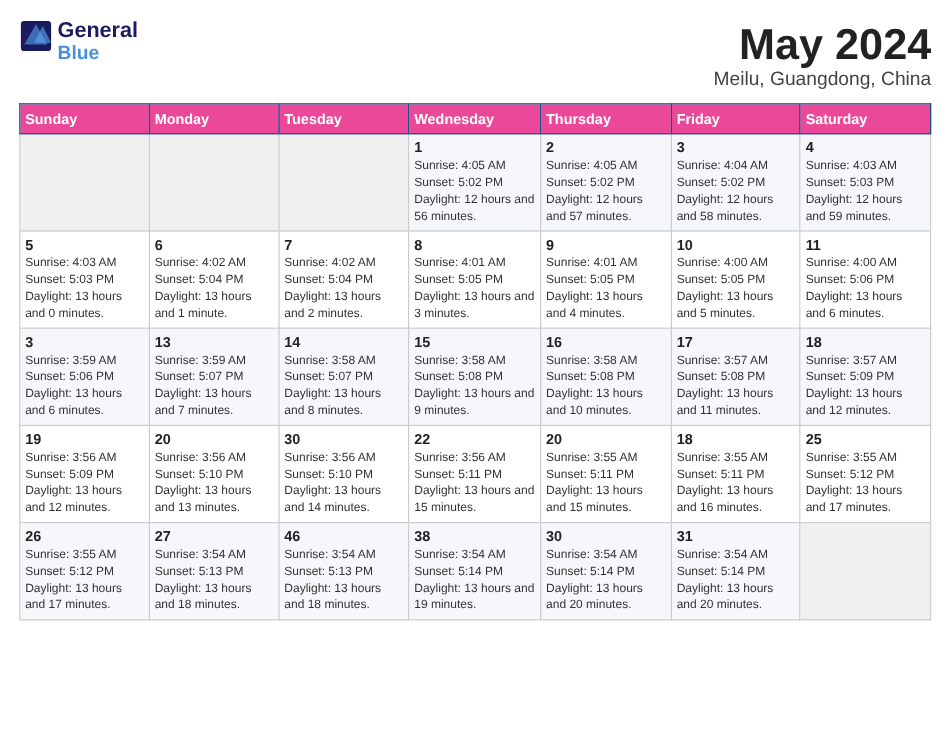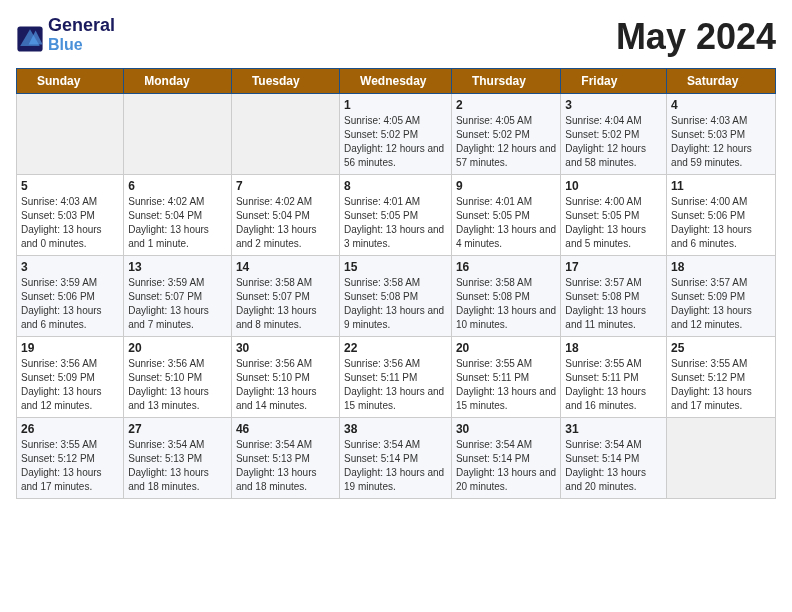--- a/index.html
+++ b/index.html
@@ -11,21 +11,21 @@
       padding: 16px;
     }
     .header {
       display: flex;
       justify-content: space-between;
       align-items: flex-start;
       margin-bottom: 10px;
     }
     .logo {
       display: flex;
-      align-items: flex-end;
+      align-items: flex-start;
     }
     .logo-icon {
       width: 28px;
       height: 28px;
       margin-right: 4px;
     }
     .title-block {
       text-align: right;
     }
     .month-title {
@@ -36,23 +36,23 @@
     .location-title {
       font-size: 16px;
       color: #444;
     }
     .calendar {
       width: 100%;
       border-collapse: collapse;
       font-size: 10.5px;
     }
     .calendar thead tr th {
-      background: #a16207;
+      background: #ec4899;
       color: #fff;
-      padding: 5px 20px;
+      padding: 5px 4px;
       text-align: left;
       font-size: 12px;
       font-weight: bold;
       border: 1px solid #1a4f8a;
     }
     .calendar tbody tr td {
       vertical-align: top;
       border: 1px solid #ccc;
       padding: 4px 4px;
       width: 113px;
@@ -91,20 +91,21 @@
       <polygon points="20,6 34,30 6,30" fill="#4a90d9" opacity="0.7"></polygon>
       <polygon points="28,8 38,28 18,28" fill="#5ba8f5" opacity="0.6"></polygon>
     </svg>
     <div>
       <div style="font-size:18px;font-weight:bold;color:#1a1a5e;line-height:1.1;">General</div>
       <div style="font-size:16px;font-weight:bold;color:#4a90d9;line-height:1.1;">Blue</div>
     </div>
   </div>
   <div class="title-block">
     <div class="month-title">May 2024</div>
+    <div class="location-title">Meilu, Guangdong, China</div>
   </div>
 </div>
 
 <table class="calendar">
   <thead>
     <tr>
     <th>Sunday</th>
         <th>Monday</th>
         <th>Tuesday</th>
         <th>Wednesday</th>

